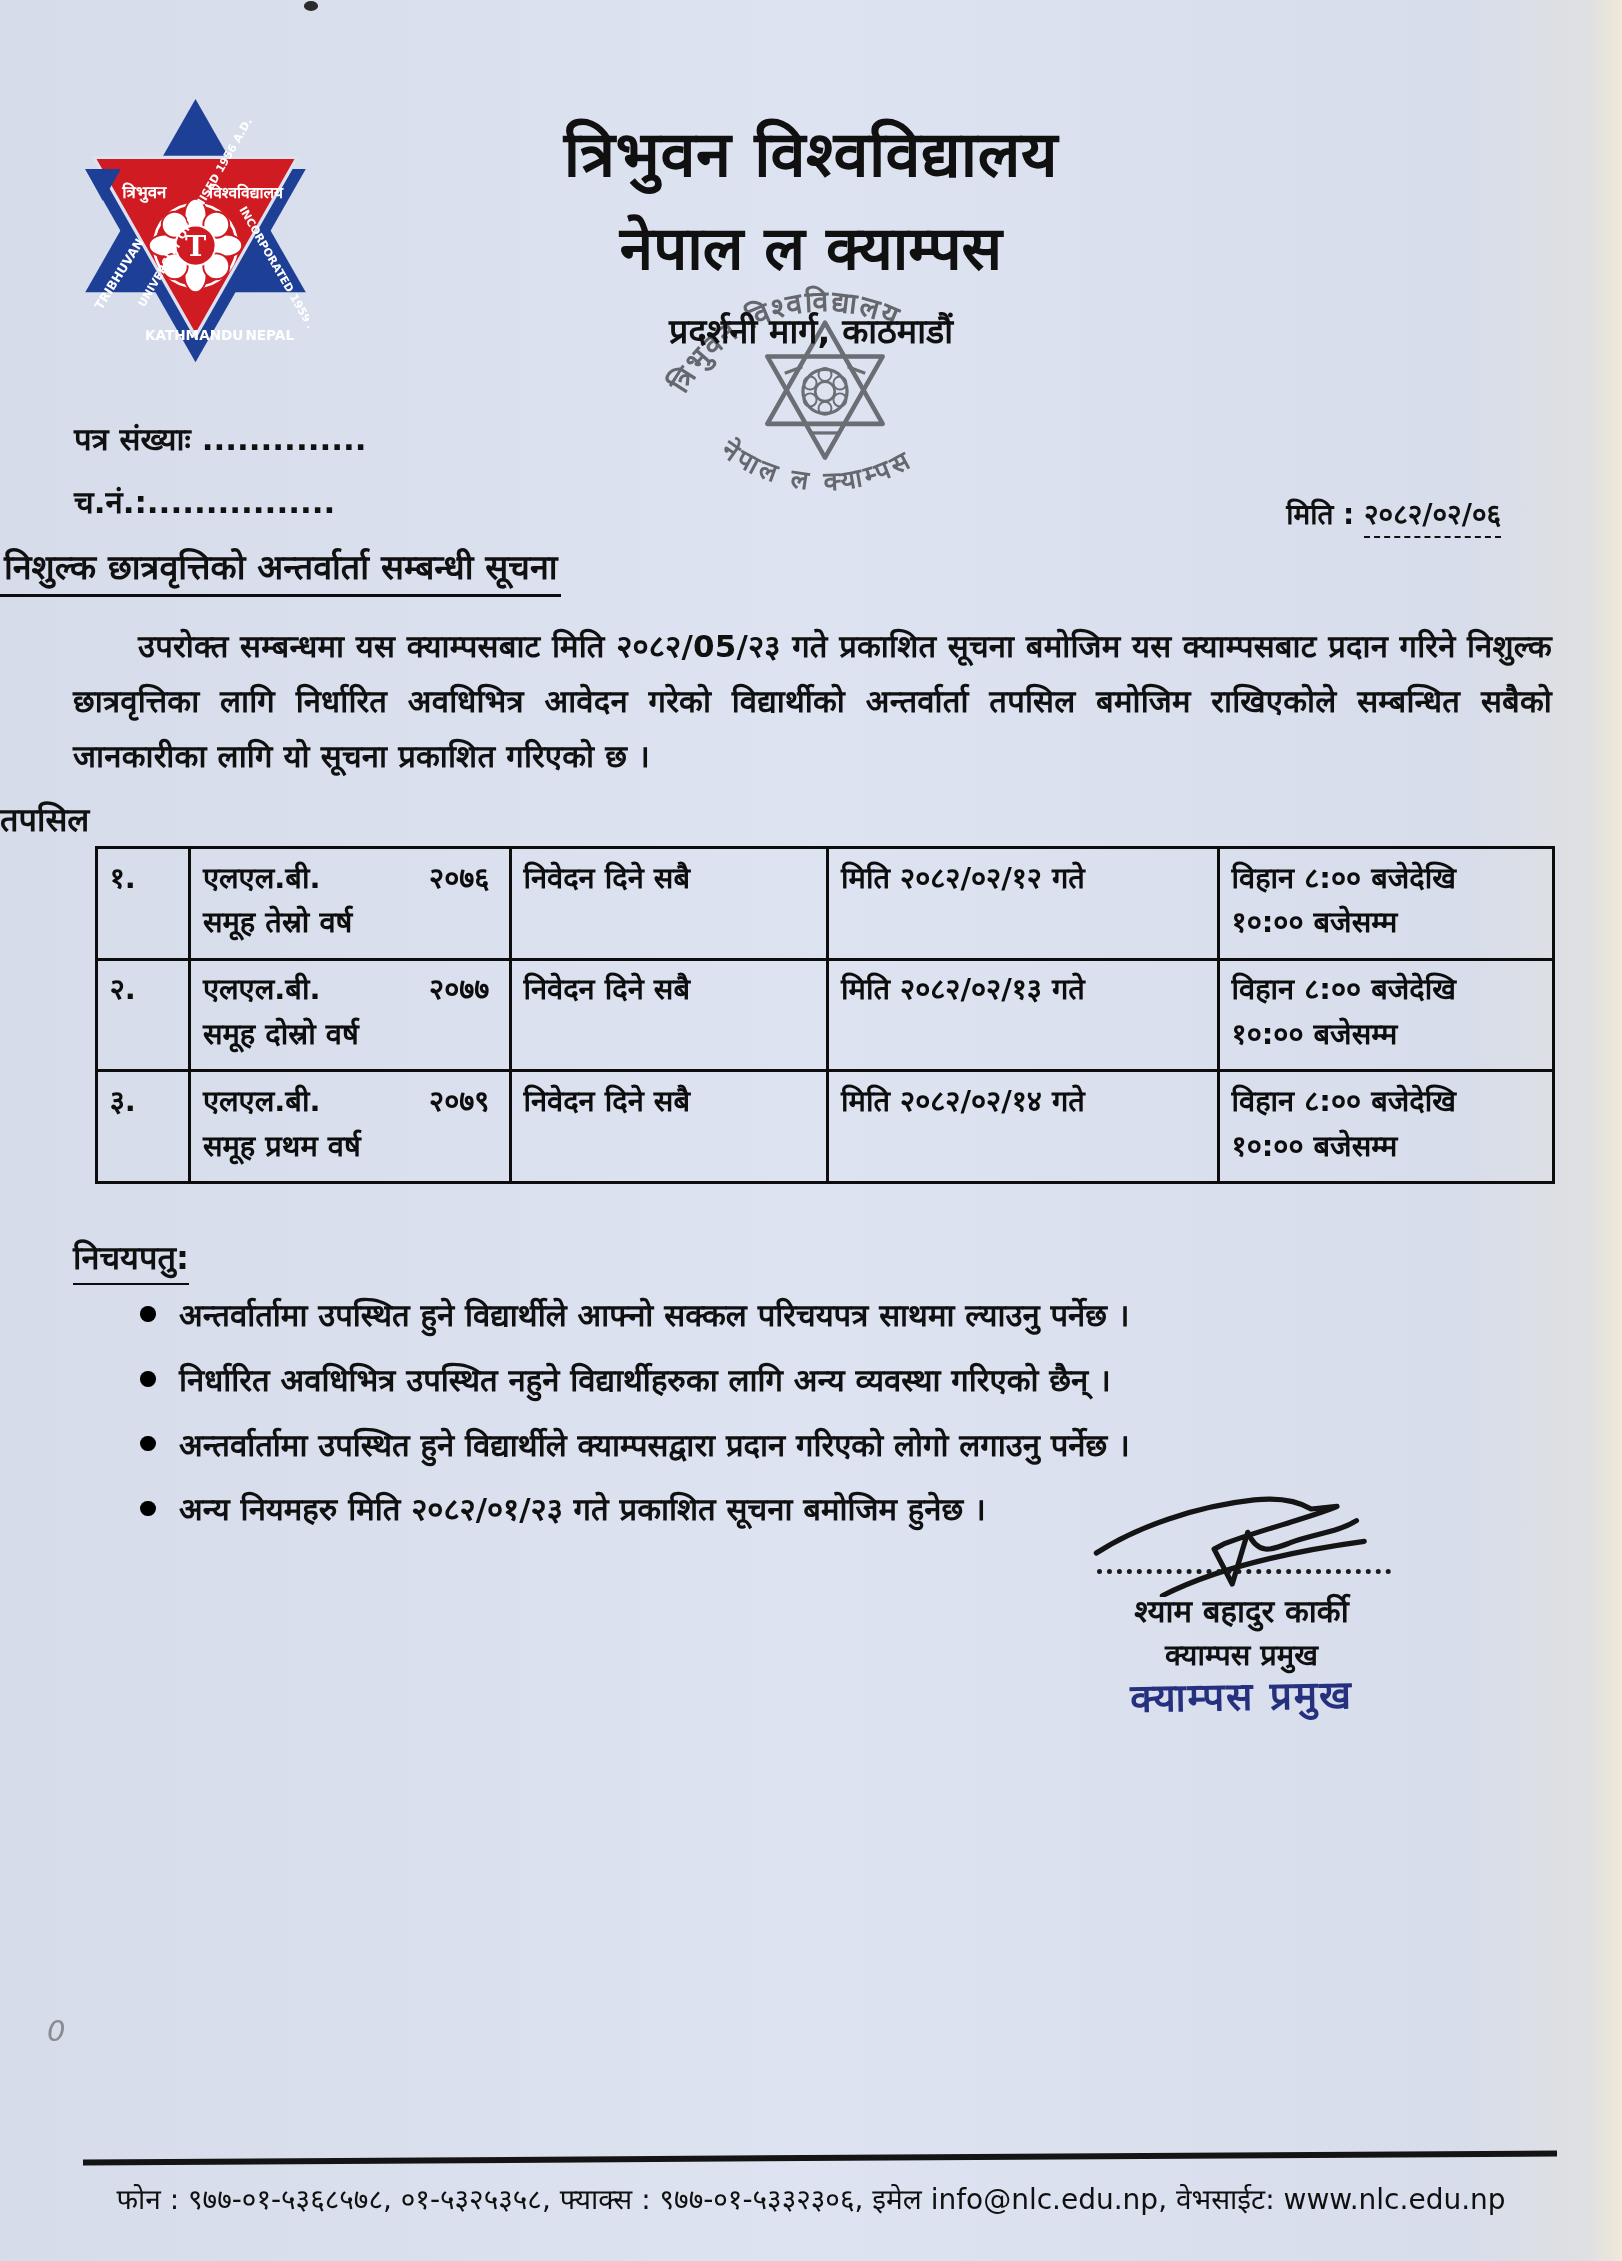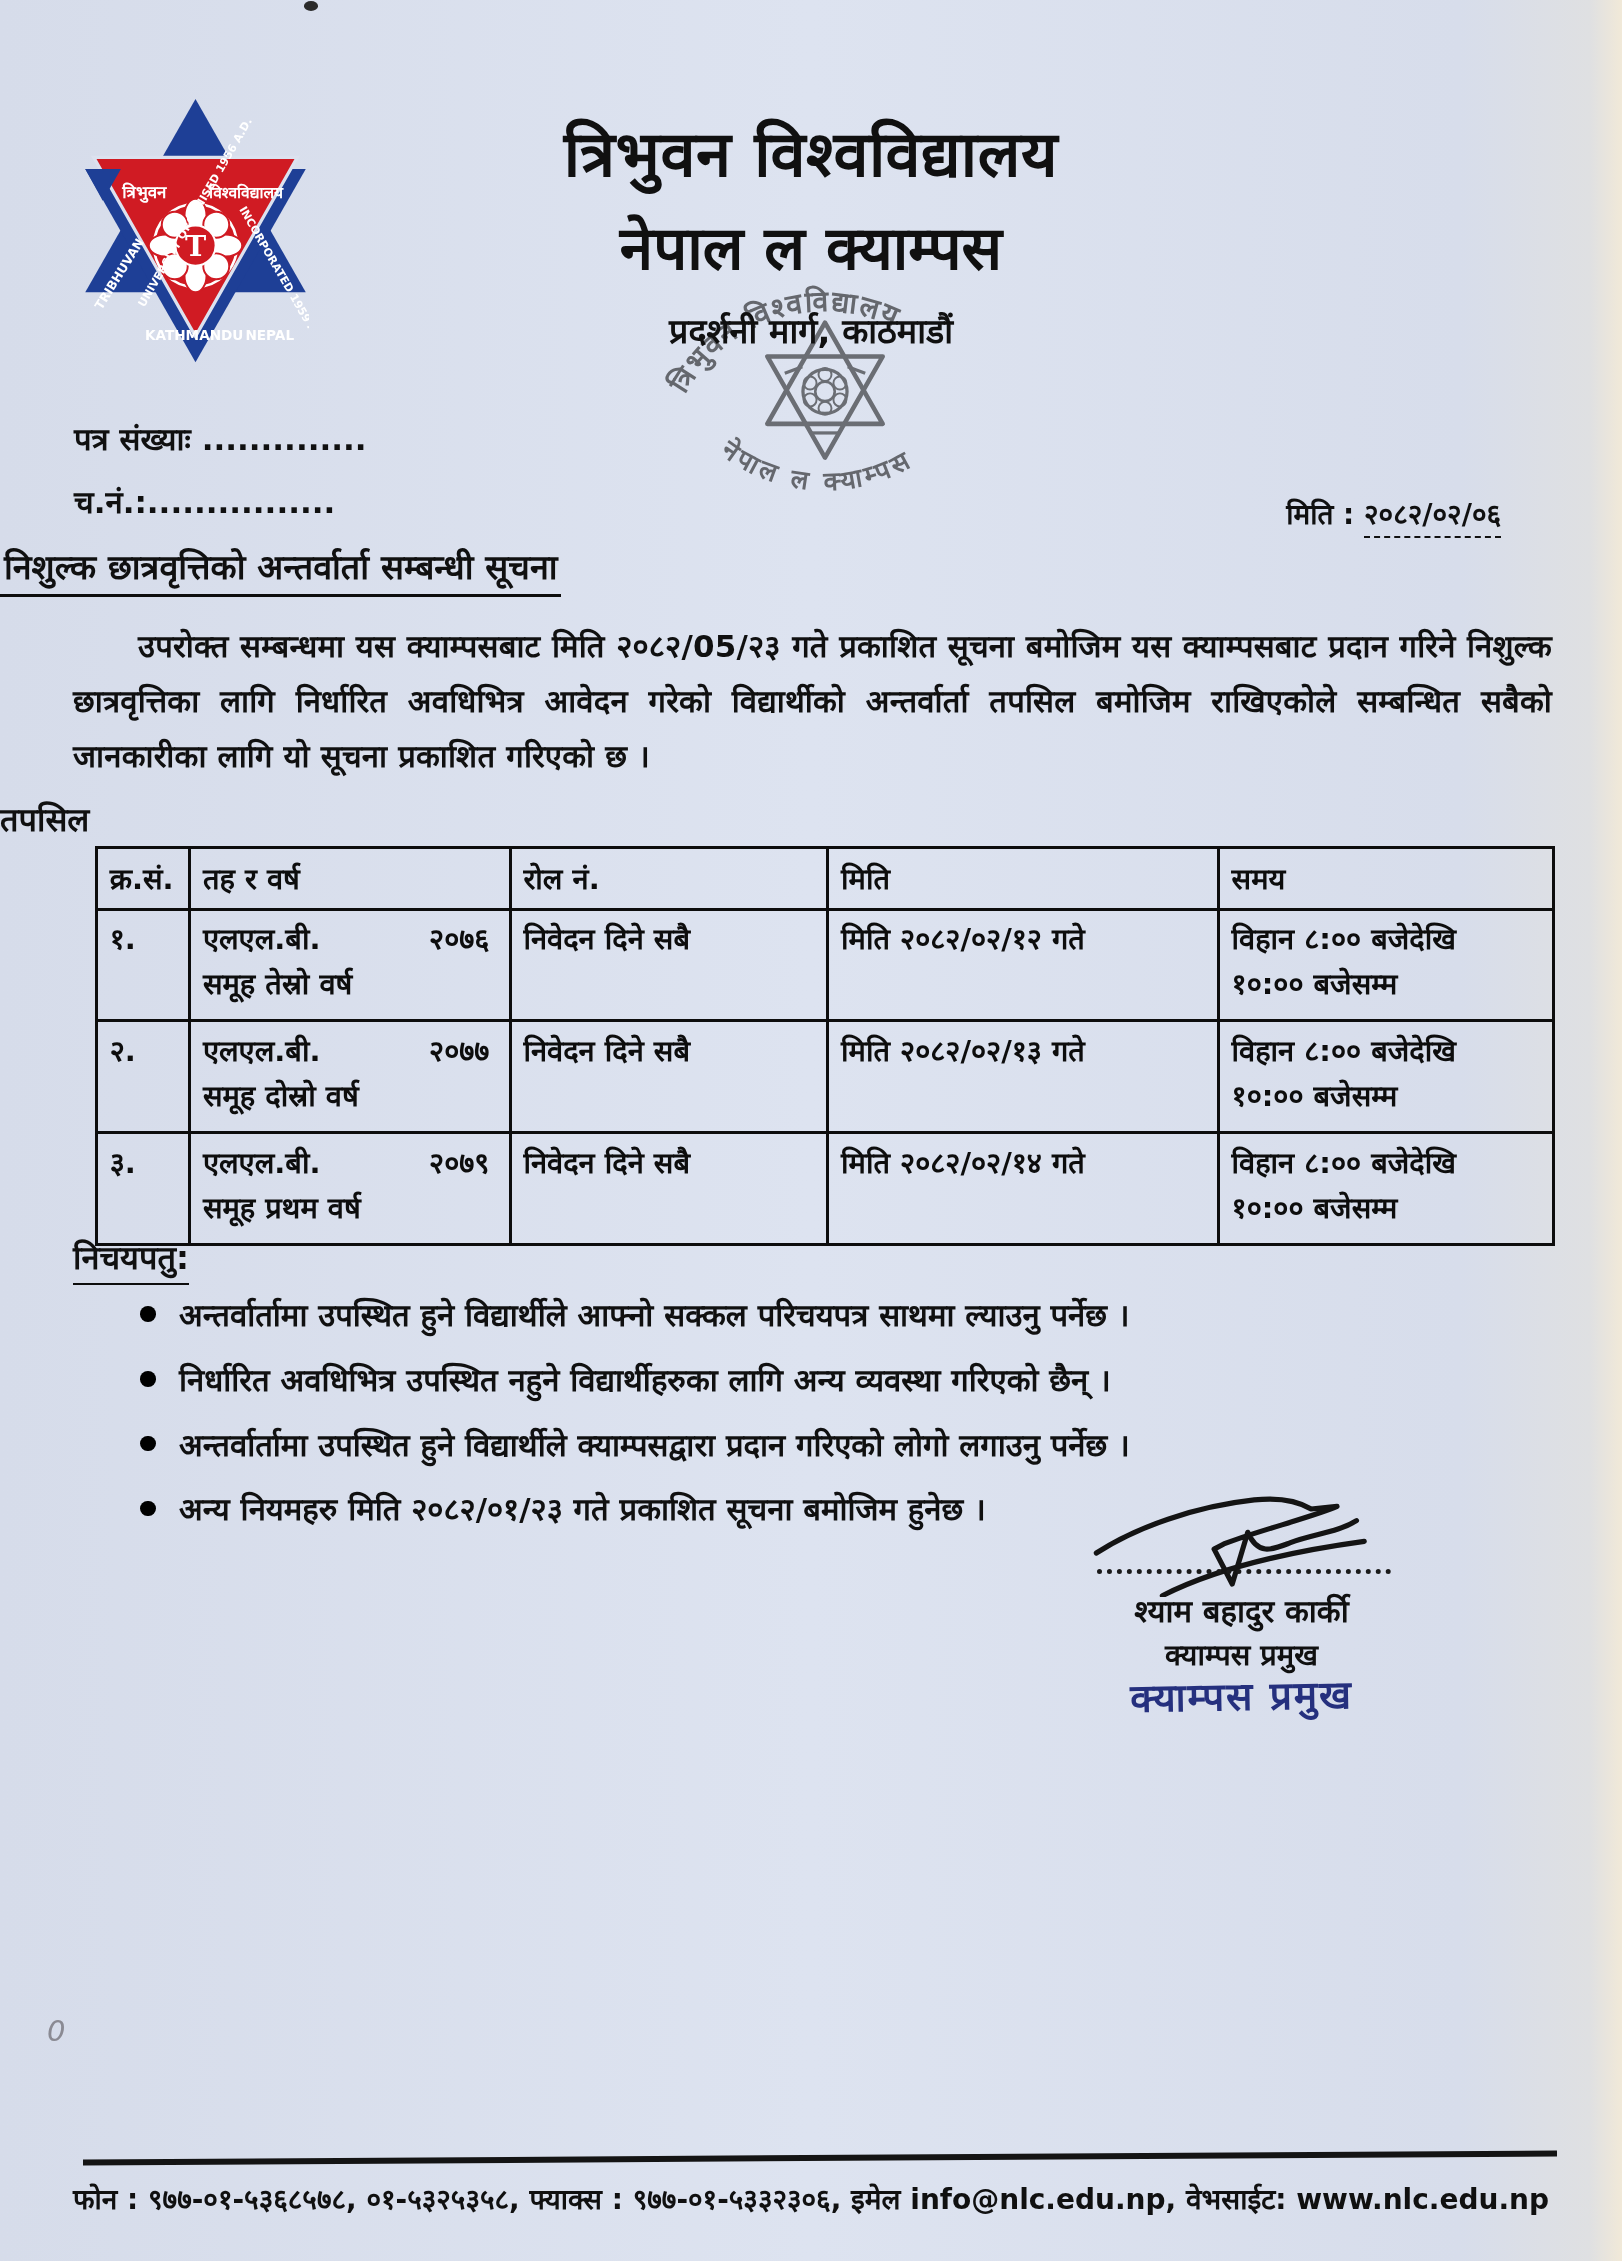--- a/index.html
+++ b/index.html
@@ -70,21 +70,21 @@
   .sig-dots{left:1097px;top:1539px;width:294px;border-bottom:5.2px dotted #1a1a1a;height:30px;}
   .sig-name{left:1066px;width:351px;top:1589px;text-align:center;font-size:31px;font-weight:600;}
   .sig-designation{left:1066px;width:351px;top:1634px;text-align:center;font-size:29px;font-weight:600;}
   .sig-stamp{
     left:1053px;width:377px;top:1668px;text-align:center;
     font-size:39px;font-weight:800;color:#25307e;
     letter-spacing:1.9px;transform:rotate(-1deg);
   }
   
   .footer-rule{left:83px;top:2155px;width:1474px;height:5.8px;background:#141414;transform:rotate(-0.35deg);}
-  .footer-text{left:0;right:0;top:2179px;text-align:center;font-size:28px;font-weight:700;}
+  .footer-text{left:0;right:0;top:2179px;text-align:center;font-size:28px;font-weight:400;}
   
   .scan-speck{left:304px;top:1.3px;width:14.3px;height:9.7px;background:#2a2a2a;border-radius:50%;}
   .pencil-mark{left:47px;top:2014px;font-size:29px;color:#8a8a93;font-style:italic;}
   .seal-wrap{left:617px;top:263px;mix-blend-mode:multiply;opacity:.78;}
   .logo-wrap{left:82px;top:95px;}
 </style>
 </head>
 <body>
 
 <div id="paper">
@@ -182,27 +182,20 @@
   <div class="abs tbl-caption">तपसिल</div>
   <table class="sched">
     <colgroup>
       <col class="col-sn">
         <col class="col-level">
         <col class="col-roll">
         <col class="col-date">
         <col class="col-time">
     </colgroup>
     <tbody>
-        <tr>
-      <th>क्र.सं.</th>
-      <th>तह र वर्ष</th>
-      <th>रोल नं.</th>
-      <th>मिति</th>
-      <th>समय</th>
-    </tr>
     <tr>
       <td>१.</td>
       <td>
         <div class="level-top">
           <span>एलएल.बी.</span>
           <span>२०७६</span>
         </div>
         <div>समूह तेस्रो वर्ष</div>
       </td>
       <td>निवेदन दिने सबै</td>

